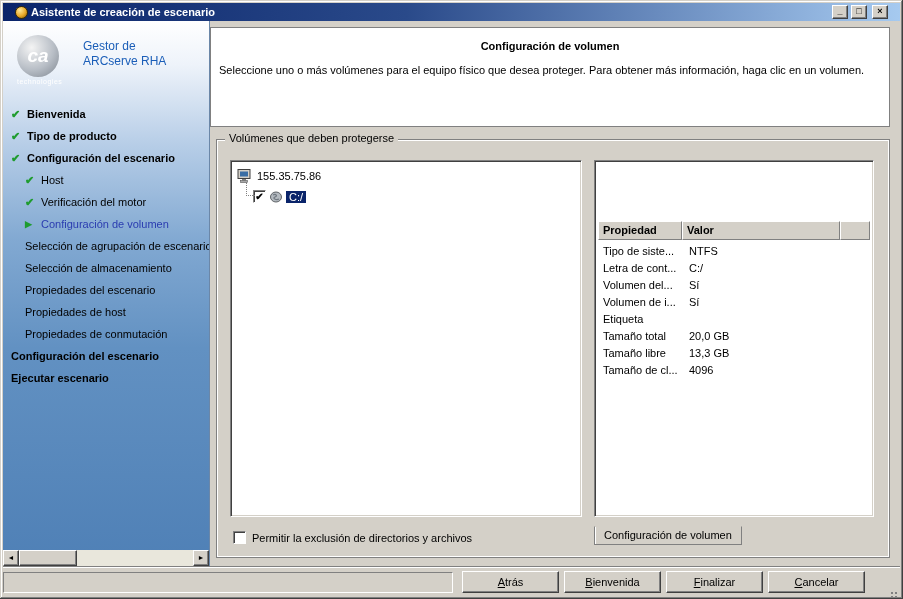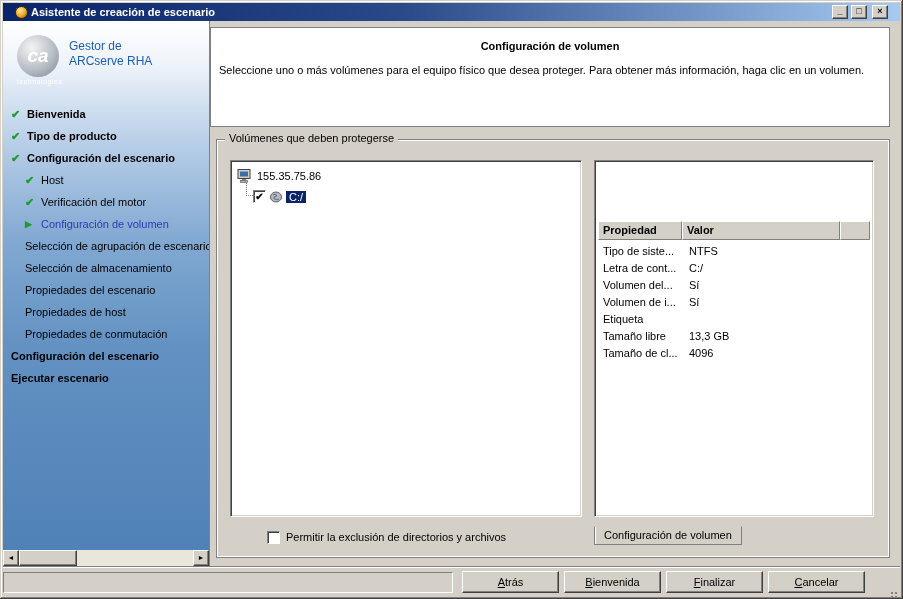--- a/index.html
+++ b/index.html
@@ -30,21 +30,21 @@
 
   
   .app-body { flex:1; display:flex; min-height:0; }
 
   
   .sidebar {
     width:207px; flex:0 0 207px; position:relative;
     background:linear-gradient(180deg,#ffffff 0%, #eef3fa 8%, #b9cfe8 22%, #82a9d2 40%, #6291c2 60%, #4f80b6 100%);
     border-right:1px solid #6b87a8; overflow:hidden;
   }
-  .logo { display:flex; padding:14px 8px 0 14px; gap:10px; }
+  .logo { display:flex; padding:14px 8px 0 14px; gap:24px; }
   .logo-circle { width:42px; height:42px; border-radius:50%;
     background:radial-gradient(circle at 35% 30%, #f4f4f4, #b8bec6 55%, #7c848e);
     color:#fff; font-weight:bold; font-style:italic; font-size:19px;
     display:flex; align-items:center; justify-content:center; }
   .logo-tech { display:block; color:#fff; font-size:7px; letter-spacing:0.5px; text-align:center; width:42px; margin-top:1px; }
   .logo-text { padding-top:4px; color:#1b5eb8; font-weight:normal; font-size:12px; line-height:15px; }
   .steps { margin-top:18px; }
   .step { height:22px; display:flex; align-items:center; cursor:default; }
   .step.lvl0 { padding-left:8px; }
   .step.lvl1 { padding-left:22px; }
@@ -83,21 +83,21 @@
   .tree-row { display:flex; align-items:center; gap:4px; height:17px; }
   .tree-row.child { margin-left:16px; margin-top:4px; gap:3px; }
   .tree-connector { position:absolute; left:9px; top:15px; width:9px; height:14px;
     border-left:1px dotted #808080; border-bottom:1px dotted #808080; }
   .sel-label { background:#0a246a; color:#fff; padding:0 3px; }
   .checkbox { width:13px; height:13px; background:#fff; flex:0 0 13px;
     border:1px solid; border-color:#808080 #ffffff #ffffff #808080;
     box-shadow: inset 1px 1px 0 #404040;
     font-size:10px; line-height:11px; text-align:center; font-weight:bold; color:#000; }
 
-  .excl-row { position:absolute; left:16px; bottom:13px; display:flex; gap:6px;margin-left:34px; }
+  .excl-row { position:absolute; left:16px; bottom:13px; display:flex; align-items:center; gap:6px; }
 
   .prop-panel { position:absolute; left:377px; top:20px; width:280px; bottom:40px;
     padding:12px 3px 3px 3px; display:flex; flex-direction:column; overflow:hidden; }
   .prop-header { display:flex; flex:0 0 19px;margin-top:48px; }
   .prop-hcell { background:#d4d0c8; border:1px solid; border-color:#ffffff #808080 #808080 #ffffff;
     font-weight:bold; padding:2px 4px 0 4px; height:19px; white-space:nowrap; overflow:hidden; }
   .prop-hcell.c0 { width:84px; flex:0 0 84px; }
   .prop-hcell.c1 { width:158px; flex:0 0 158px; }
   .prop-hcell.c2 { flex:1; }
   .prop-rows { flex:1; background:#fff; padding-top:2px; }
@@ -268,20 +268,24 @@
             </div>
             <div class="prop-row">
               <span class="prop-name">Volumen  de i...</span>
               <span class="prop-value">Sí</span>
             </div>
             <div class="prop-row">
               <span class="prop-name">Etiqueta</span>
               <span class="prop-value"></span>
             </div>
             <div class="prop-row">
+              <span class="prop-name">Tamaño total</span>
+              <span class="prop-value">20,0 GB</span>
+            </div>
+            <div class="prop-row">
               <span class="prop-name">Tamaño libre</span>
               <span class="prop-value">13,3 GB</span>
             </div>
             <div class="prop-row">
               <span class="prop-name">Tamaño de cl...</span>
               <span class="prop-value">4096</span>
             </div>
           </div>
         </div>
 

